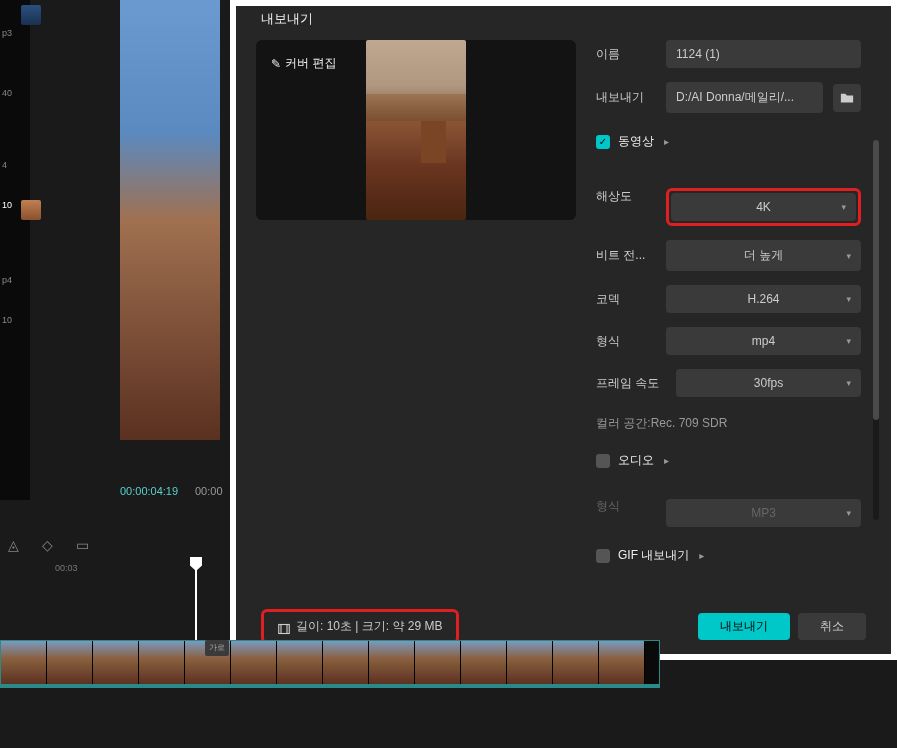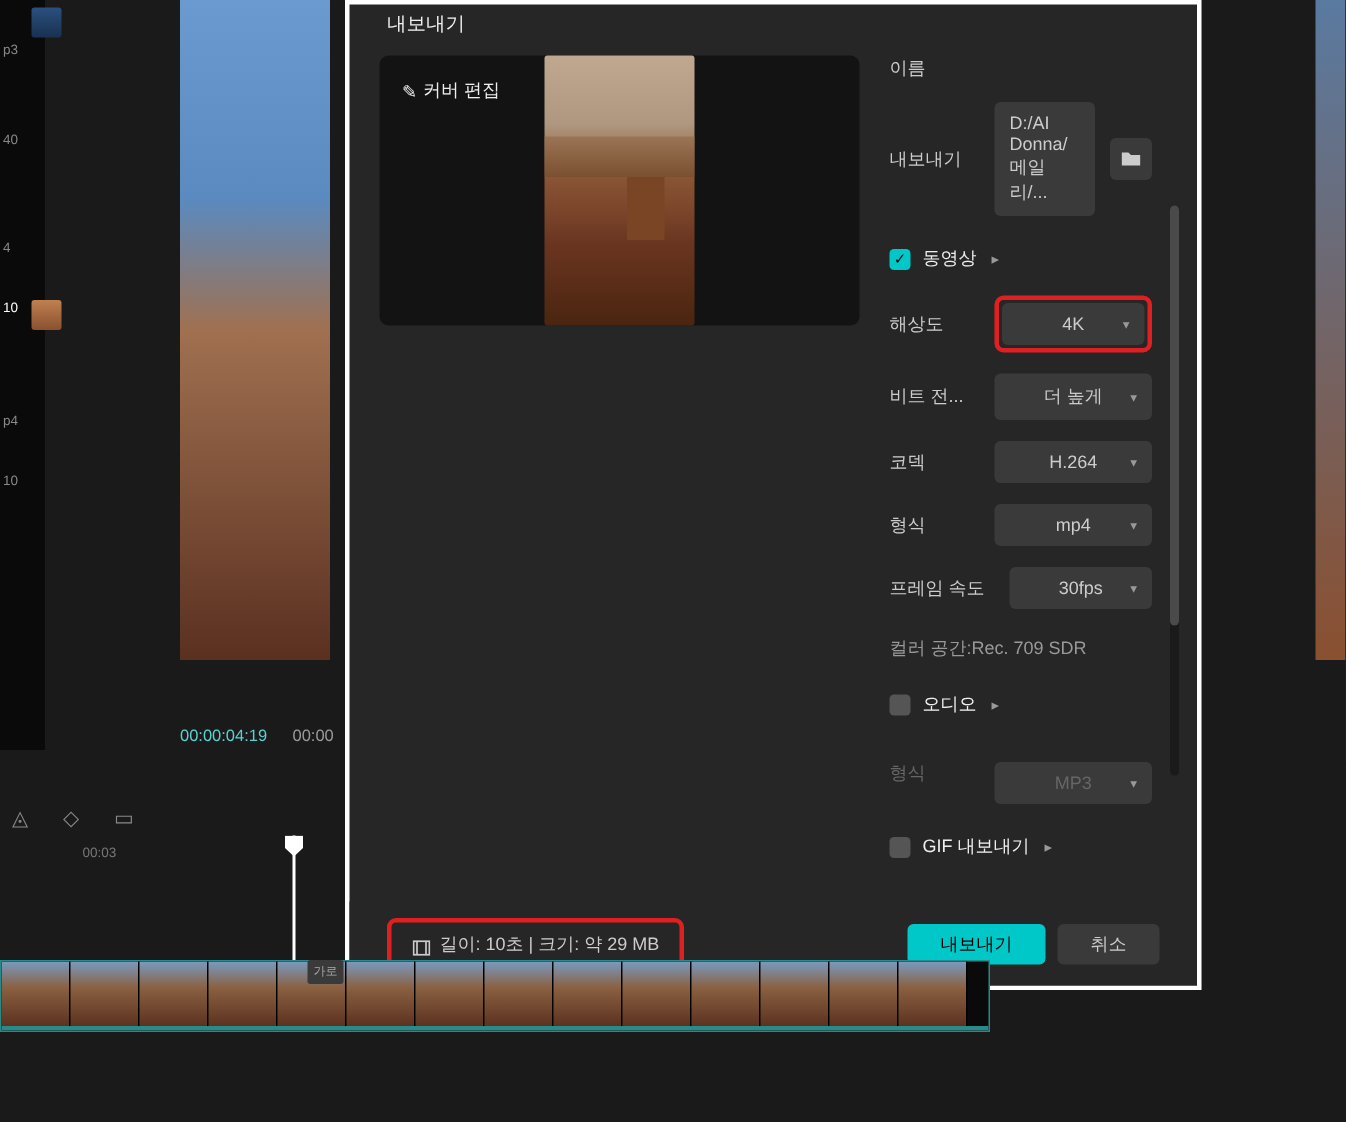--- a/index.html
+++ b/index.html
@@ -11,21 +11,21 @@
 .thumb1 { top: 0; background: linear-gradient(#2a5080, #1a3050); }
 .thumb3 { top: 195px; background: linear-gradient(#c08050, #8a5030); }
 .thumb-label { position: absolute; font-size: 9px; color: #888; left: 2px; }
 
 
 .main-preview { position: absolute; left: 120px; top: 0; width: 100px; height: 440px; background: linear-gradient(#6a9ad0 0%, #5a8ac0 30%, #a07050 50%, #5a3020 100%); }
 .timecode-bar { position: absolute; left: 120px; top: 485px; font-size: 11px; color: #5ad0d0; }
 .timecode2 { position: absolute; left: 195px; top: 485px; font-size: 11px; color: #999; }
 
 
-.export-dialog { position: absolute; left: 230px; top: 0; width: 571px; height: 660px; background: #262626; border: 3px solid #ffffff; }
+.export-dialog { position: absolute; left: 230px; top: 0; width: 667px; height: 660px; background: #262626; border: 6px solid #ffffff; }
 .dialog-title { padding: 4px 25px 12px; font-size: 13px; color: #eee; font-weight: 500; }
 .dialog-body { display: flex; padding: 0 20px; gap: 20px; height: 580px; }
 
 
 .preview-side { width: 320px; }
 .preview-box { width: 320px; height: 180px; background: #131313; border-radius: 6px; display: flex; align-items: center; justify-content: center; position: relative; }
 .cover-edit { position: absolute; top: 15px; left: 15px; font-size: 12px; color: #eee; display: flex; align-items: center; gap: 4px; }
 .preview-img { width: 100px; height: 180px; background: linear-gradient(#c0a890 0%, #b09880 25%, #8a5535 45%, #6a3520 70%, #4a2510 100%); border-radius: 2px; position: relative; overflow: hidden; }
 .preview-img::before { content:""; position:absolute; top:35%; right:20%; width:25px; height:60px; background:#7a4525; }
 .preview-img::after { content:""; position:absolute; top:30%; left:0; width:100%; height:15%; background:linear-gradient(#9a7555,#7a5030); }
@@ -41,21 +41,21 @@
 .field-dropdown { flex: 1; background: #3a3a3a; border: none; border-radius: 4px; padding: 7px 10px; font-size: 12px; color: #ccc; display: flex; justify-content: center; align-items: center; position: relative; cursor: pointer; }
 .field-dropdown.disabled { color: #666; margin-top: 14px; }
 .dropdown-chevron { position: absolute; right: 10px; font-size: 9px; color: #999; }
 .folder-btn { width: 28px; height: 28px; background: #3a3a3a; border-radius: 4px; display: flex; align-items: center; justify-content: center; cursor: pointer; }
 .section-header { display: flex; align-items: center; gap: 8px; margin: 20px 0 16px; font-size: 12px; color: #eee; }
 .checkbox { width: 14px; height: 14px; border-radius: 3px; display: flex; align-items: center; justify-content: center; }
 .checkbox.checked { background: #00c8c8; }
 .checkbox.unchecked { background: #555; }
 .checkmark { font-size: 10px; color: #000; }
 .chevron-expand { font-size: 10px; color: #999; margin-left: 2px; }
-.highlight-box { border: 3px solid #e02020; border-radius: 6px; padding: 2px; }
+.highlight-box { border: 3px solid #e02020; border-radius: 6px; padding: 2px; margin-top: 22px; }
 .color-space { font-size: 12px; color: #999; margin-top: 18px; }
 
 
 .dialog-footer { position: absolute; bottom: 0; left: 0; right: 0; height: 56px; display: flex; align-items: center; padding: 0 25px; background: #262626; }
 .file-info-box { border: 3px solid #e02020; border-radius: 6px; padding: 6px 14px; display: flex; align-items: flex-end; gap: 6px; font-size: 12px; color: #ccc; }
 .footer-spacer { flex: 1; }
 .btn { padding: 5px 22px; border-radius: 4px; font-size: 12px; border: none; cursor: pointer; margin-left: 8px; }
 .btn-primary { background: #00c8c8; color: #000; font-weight: 500; }
 .btn-secondary { background: #3a3a3a; color: #ccc; }
 
@@ -103,20 +103,21 @@
       </div>
     </div>
 
     <div class="settings-side">
       <div class="scrollbar-track">
           <div class="scrollbar-thumb"></div>
         </div>
 
       <div class="field-row">
         <div class="field-label">이름</div>
+        <input class="field-input" value="1124 (1)" style="">
       </div>
       <div class="field-row">
         <div class="field-label">내보내기</div>
         <div class="field-input" style="flex:1">D:/AI Donna/메일리/...</div>
         <div class="folder-btn">
           <svg width="14" height="14" viewBox="0 0 16 16" fill="#ccc">
               <path d="M1 3h5l2 2h7v8H1z"></path>
             </svg>
         </div>
       </div>

